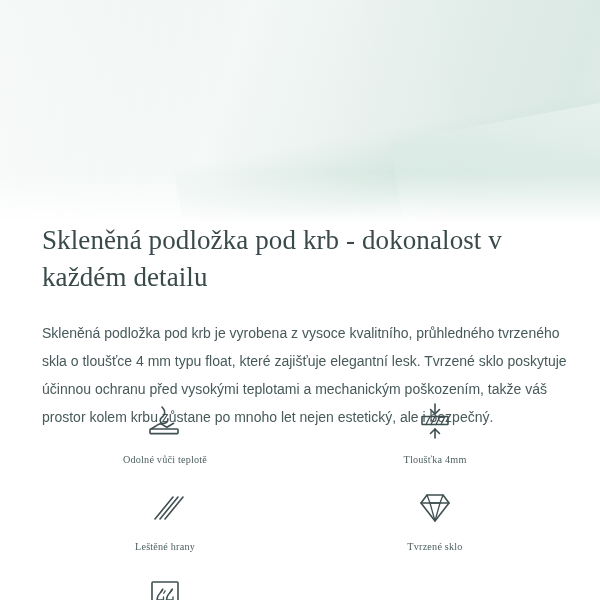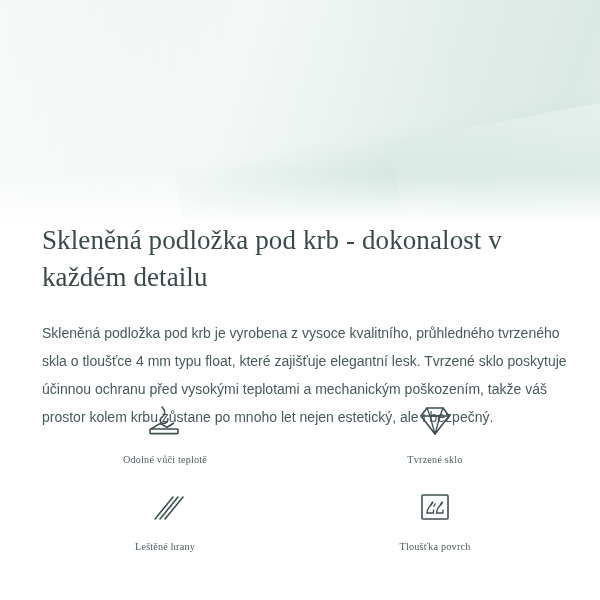--- a/index.html
+++ b/index.html
@@ -204,43 +204,56 @@
         <svg width="46" height="40" viewBox="0 0 46 40">
           <path class="stroke" d="M20 6 c3.5 3.5 3.2 6.4 1.6 8.6 c-1.2 1.7 -3.4 2.4 -3.4 4.6 c0 1.9 1.6 3.2 3.4 3.2 c2.6 0 4.3 -2 4.3 -4.6"></path>
           <path class="stroke" d="M9 28 l7.5 -4.6 c1.1 -0.7 2.4 -0.7 3.5 0 l4.3 2.6"></path>
           <path class="stroke" d="M25 26.2 l6.6 -3.9"></path>
           <rect class="stroke" x="8" y="28" width="28" height="4.6" rx="0.8"></rect>
         </svg>
       </div>
       <div class="feature-label">Odolné vůči teplotě</div>
     </div>
 
-
+    <div class="feature">
+      <div class="feature-icon">
+        <svg width="46" height="42" viewBox="0 0 46 42">
+          <path class="stroke" d="M23 4 v9"></path>
+          <path class="stroke" d="M18.5 9.5 L23 14 l4.5 -4.5"></path>
+          <rect class="stroke" x="10" y="16.5" width="26" height="8" rx="0.6"></rect>
+          <path class="stroke-thin" d="M14 24.5 l4 -8 M19 24.5 l4 -8 M24 24.5 l4 -8 M29 24.5 l4 -8"></path>
+          <path class="stroke" d="M23 38 v-9"></path>
+          <path class="stroke" d="M18.5 33.5 L23 29 l4.5 4.5"></path>
+        </svg>
+      </div>
+      <div class="feature-label">Tloušťka 4mm</div>
+    </div>
+
+
+    <div class="feature">
+      <div class="feature-icon">
+        <svg width="44" height="40" viewBox="0 0 44 40">
+          <path class="stroke" d="M12 31 L30 9"></path>
+          <path class="stroke" d="M17 31 L35 9"></path>
+          <path class="stroke" d="M22 31 L40 9"></path>
+        </svg>
+      </div>
+      <div class="feature-label">Leštěné hrany</div>
+    </div>
 
     <div class="feature">
       <div class="feature-icon">
         <svg width="44" height="40" viewBox="0 0 44 40">
           <path class="stroke" d="M8 15 L14 7 h16 l6 8 L22 33 z"></path>
           <path class="stroke-thin" d="M8 15 h28"></path>
           <path class="stroke-thin" d="M14 7 l3 8 L22 33 L27 15 l3 -8"></path>
           <path class="stroke-thin" d="M17 15 h10"></path>
         </svg>
       </div>
       <div class="feature-label">Tvrzené sklo</div>
-    </div>
-
-    <div class="feature">
-      <div class="feature-icon">
-        <svg width="44" height="40" viewBox="0 0 44 40">
-          <path class="stroke" d="M12 31 L30 9"></path>
-          <path class="stroke" d="M17 31 L35 9"></path>
-          <path class="stroke" d="M22 31 L40 9"></path>
-        </svg>
-      </div>
-      <div class="feature-label">Leštěné hrany</div>
     </div>
 
     <div class="feature">
       <div class="feature-icon">
         <svg width="46" height="40" viewBox="0 0 46 40">
           <rect class="stroke" x="10" y="7" width="26" height="24" rx="1"></rect>
           <path class="stroke-thin" d="M15 25 c0 -4 2 -6 3.5 -7.5 c1 -1 2.4 -2.2 2.4 -3.6"></path>
           <path class="stroke-thin" d="M15 25 h6.5 v-3"></path>
           <path class="stroke-thin" d="M24.5 25 c0 -4 2 -6 3.5 -7.5 c1 -1 2.4 -2.2 2.4 -3.6"></path>
           <path class="stroke-thin" d="M24.5 25 h6.5 v-3"></path>

